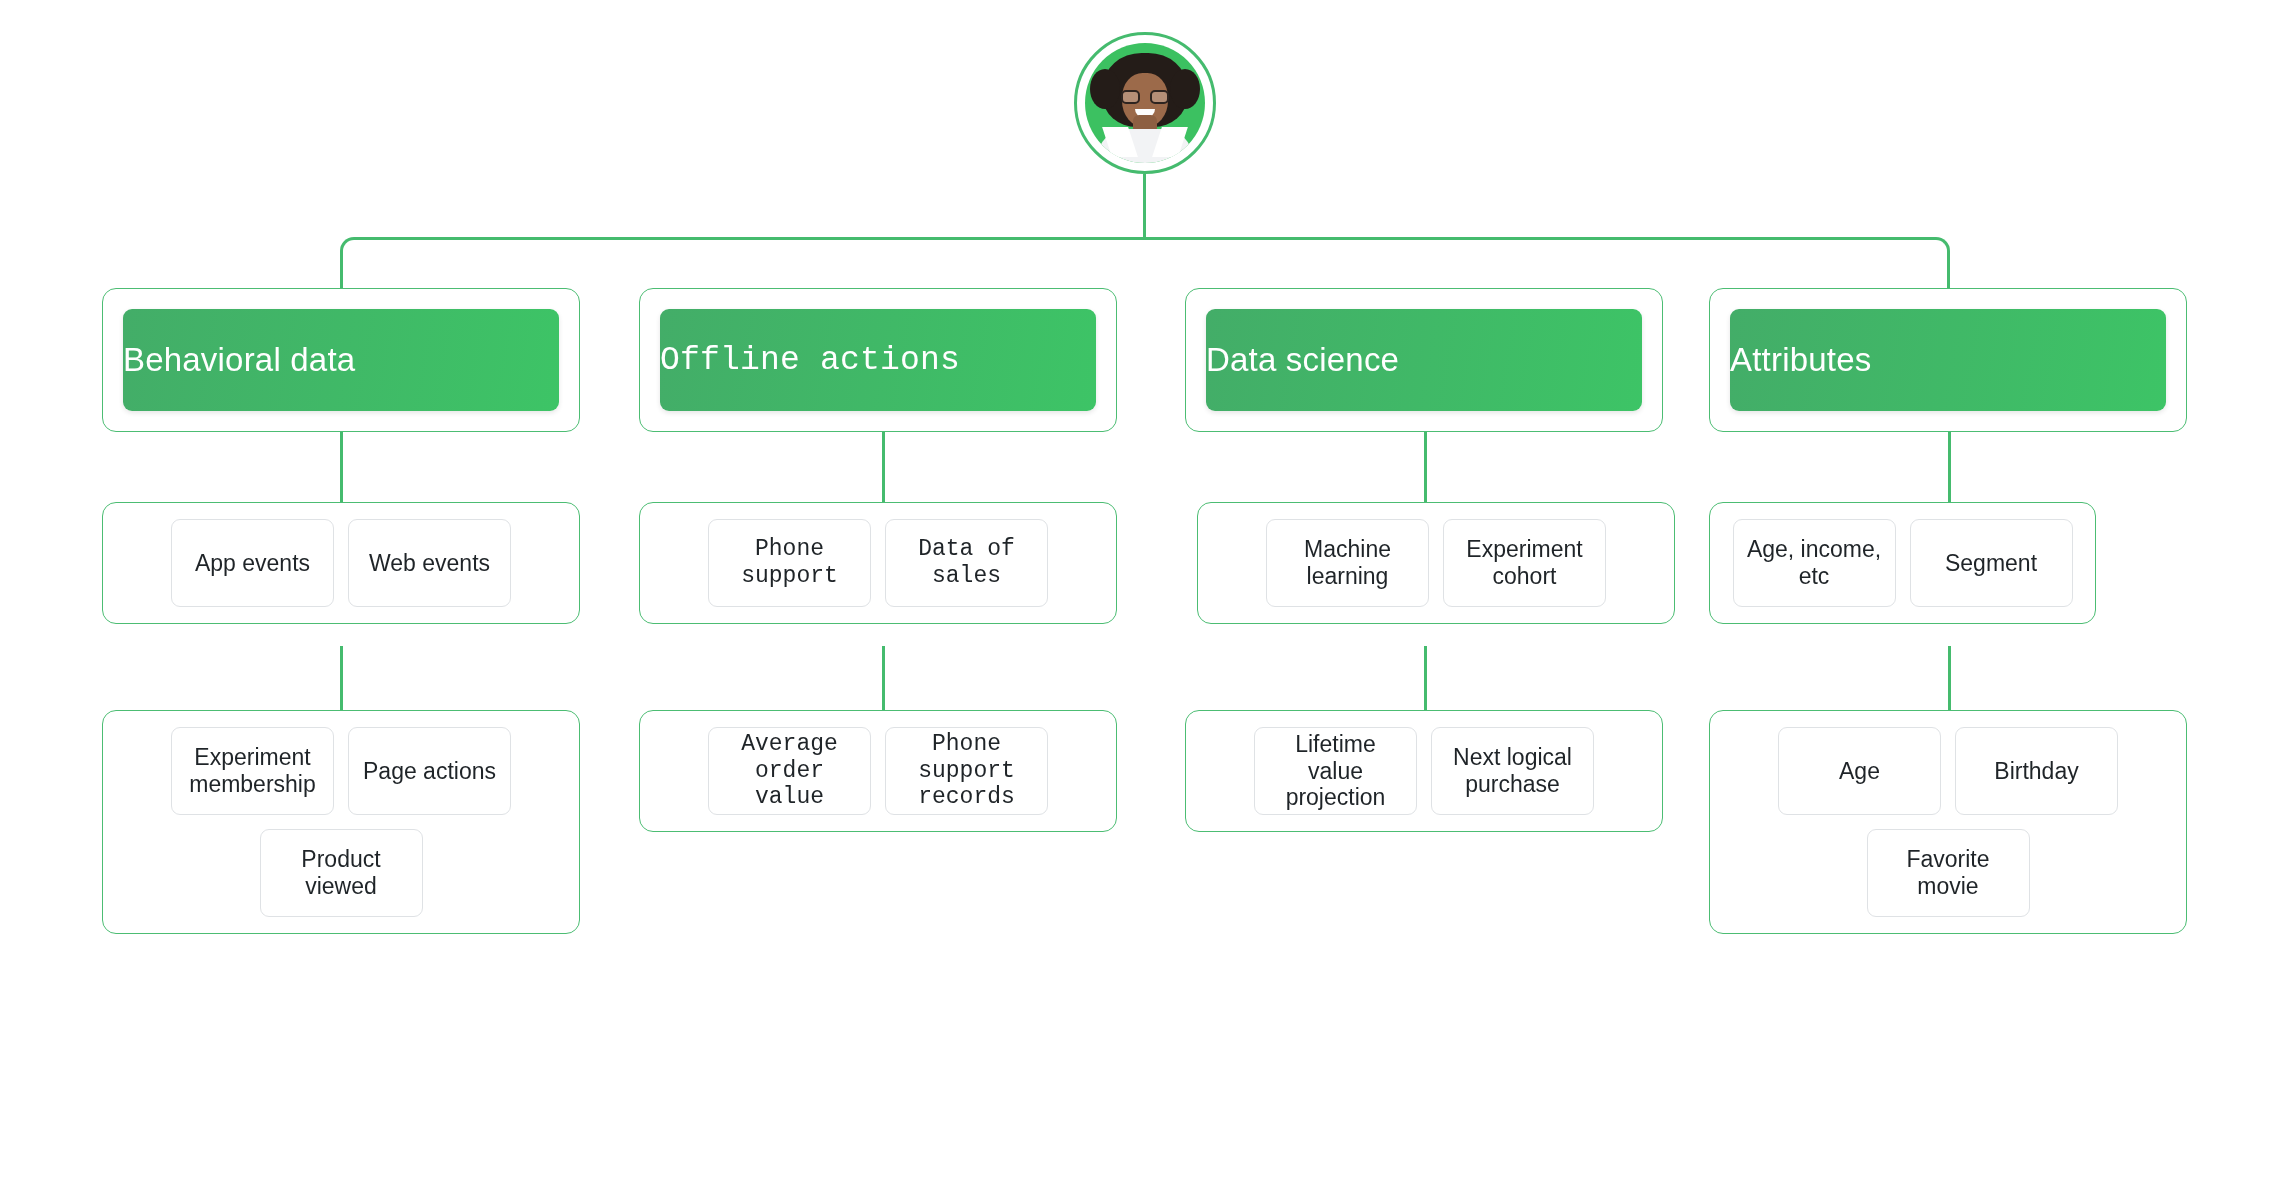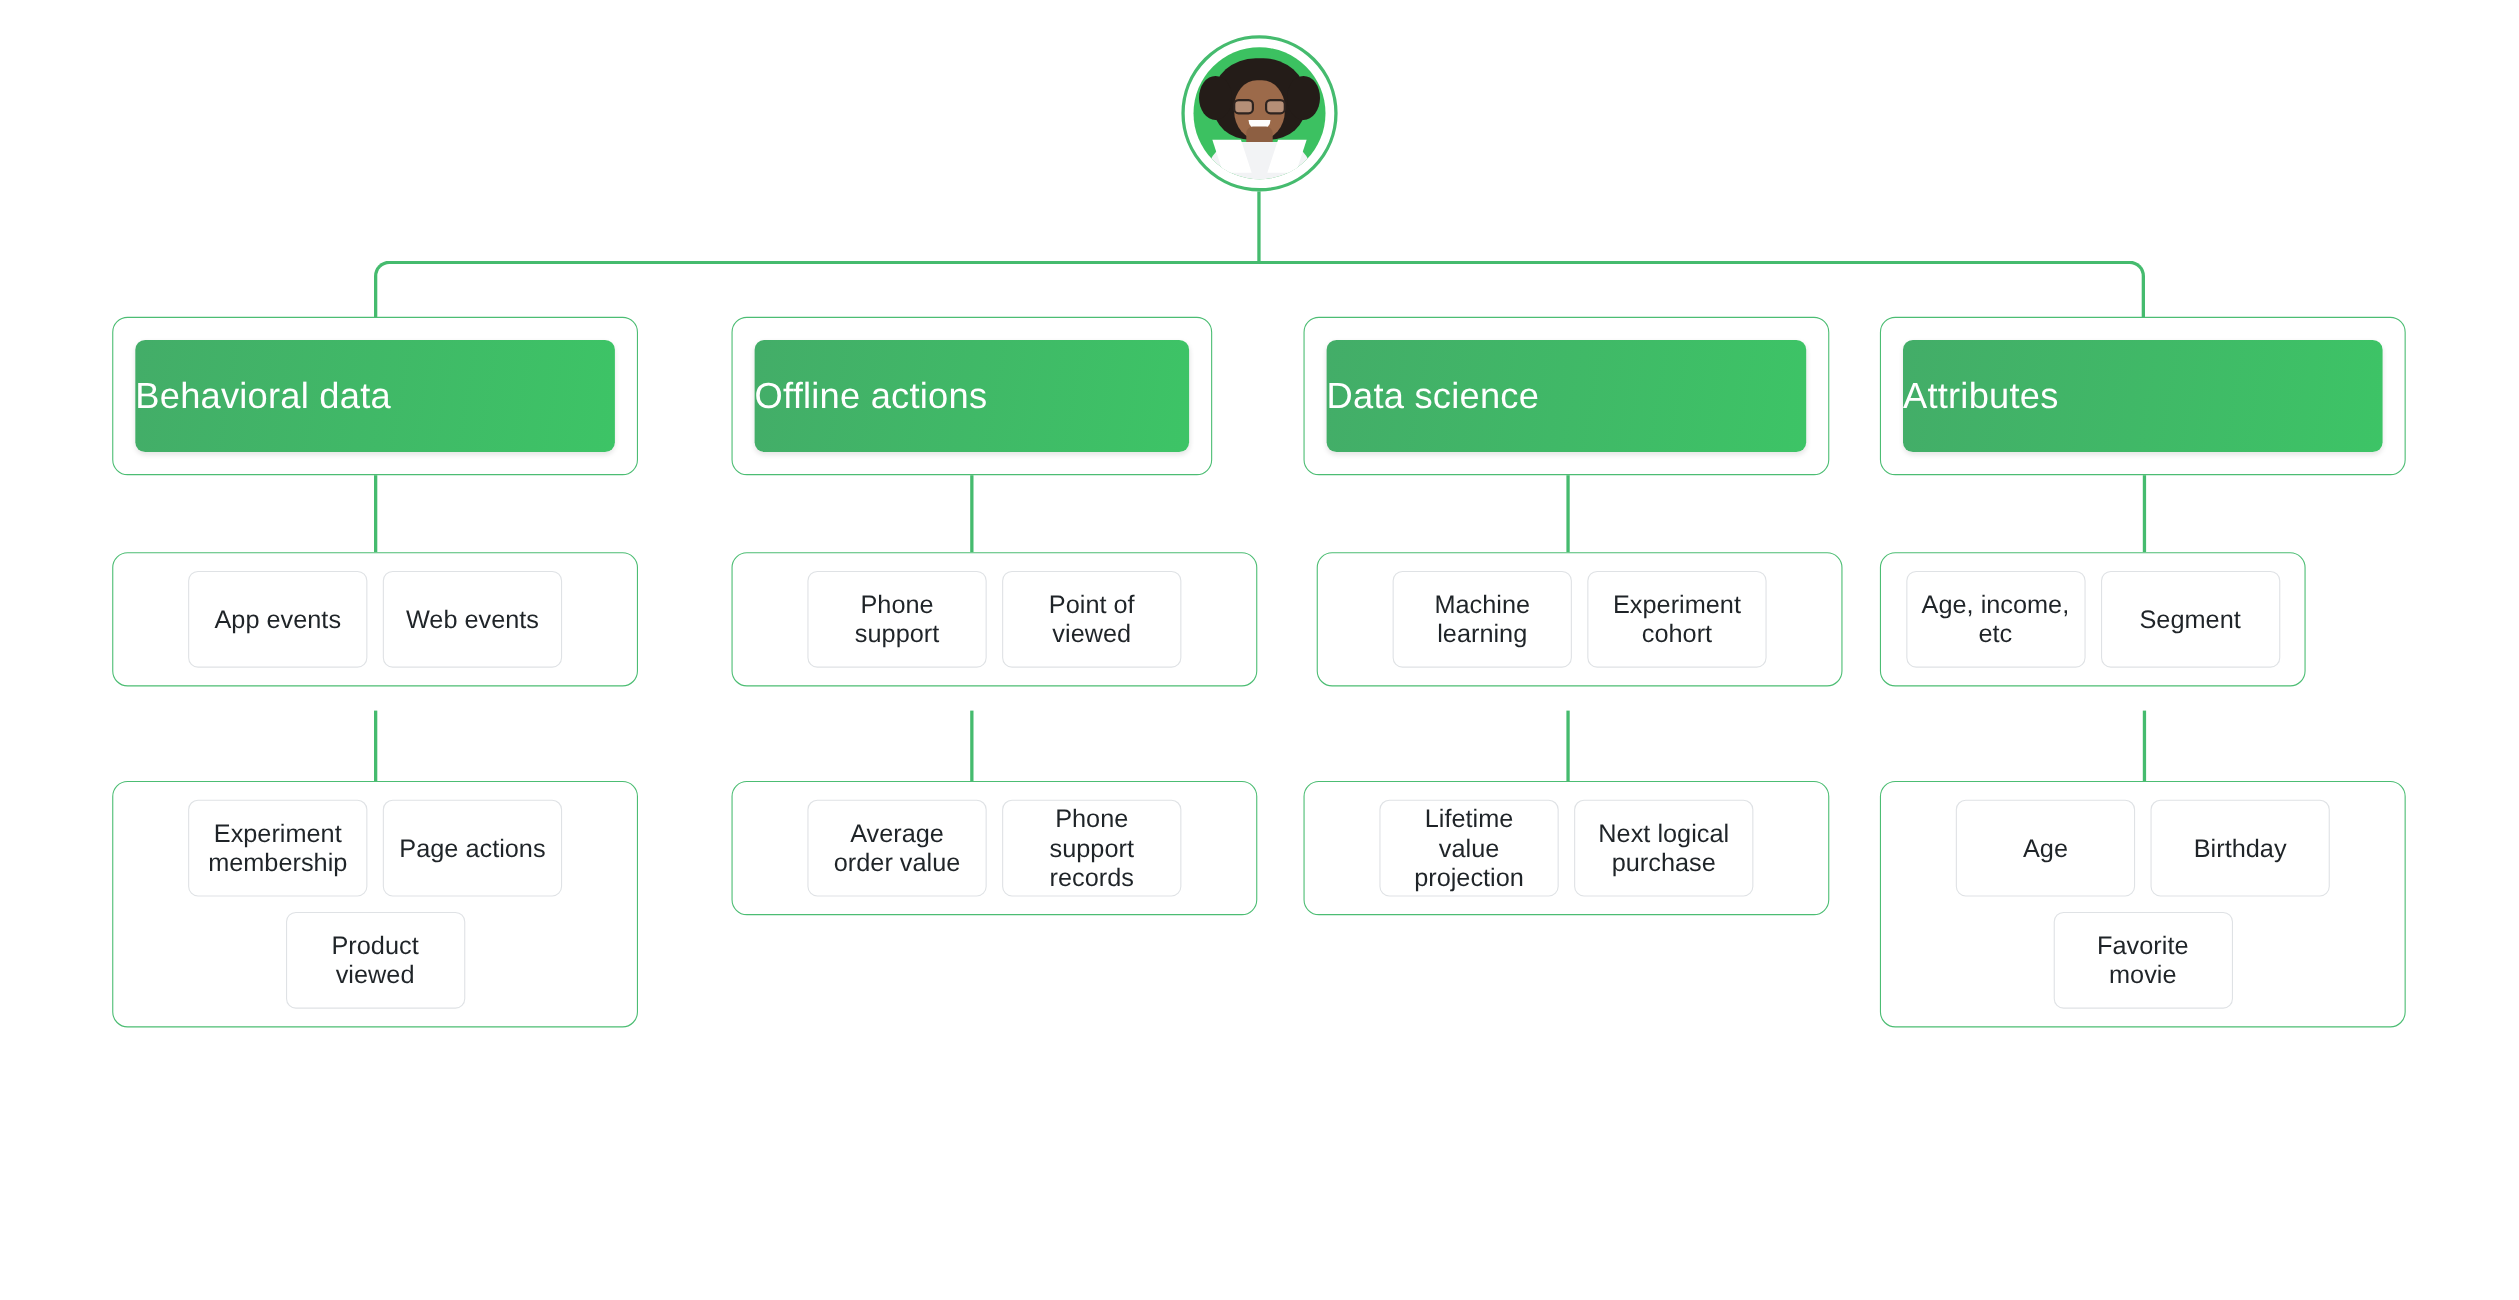--- a/index.html
+++ b/index.html
@@ -179,30 +179,30 @@
       <div class="chip-row">
         <div class="chip w-wide">Experiment membership</div>
         <div class="chip w-wide">Page actions</div>
       </div>
       <div class="chip-row">
         <div class="chip w-wide">Product viewed</div>
       </div>
     </div>
   </div>
 
-  <div class="col" style="left:665px; width:437px;">
+  <div class="col" style="left:639px; width:478px;font-family:Liberation Mono, monospace;">
     <div class="header-card">
       <div class="header-inner">
         <span>Offline actions</span>
       </div>
     </div>
     <div class="group-card" style="left:0; top:214px; width:478px;">
       <div class="chip-row">
         <div class="chip w-wide">Phone support</div>
-        <div class="chip w-wide">Point of viewed</div>
+        <div class="chip w-wide">Data of sales</div>
       </div>
     </div>
     <div class="group-card" style="left:0; top:422px; width:478px;">
       <div class="chip-row">
         <div class="chip w-wide">Average order value</div>
         <div class="chip w-wide">Phone support records</div>
       </div>
     </div>
   </div>
 

